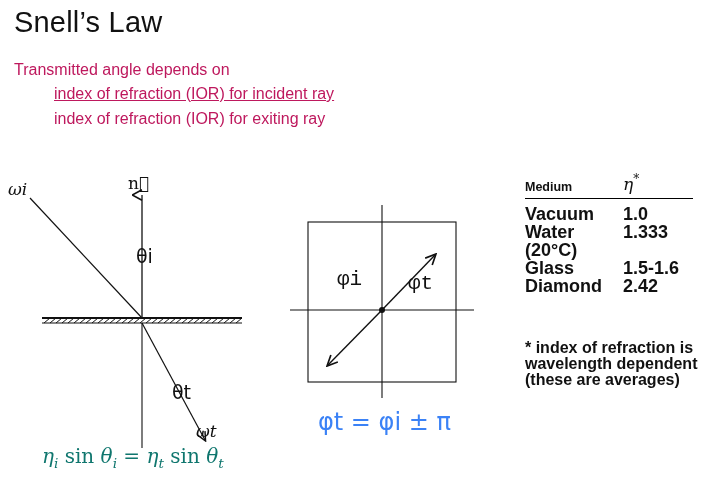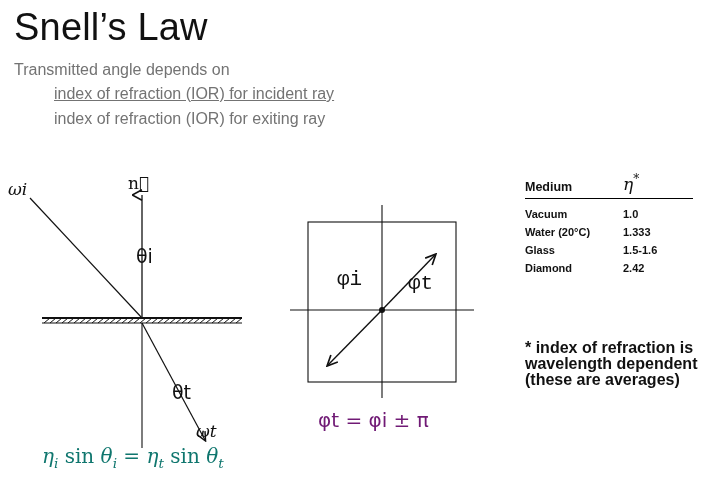--- a/index.html
+++ b/index.html
@@ -18,29 +18,29 @@
   .slide {
     position: absolute;
     left: 0; top: 0;
     width: 705px;
     height: 497px;
   }
   .title {
     position: absolute;
     left: 14px;
     top: 6px;
-    font-size: 38px;
+    font-size: 29px;
     font-weight: 400;
     letter-spacing: 0.2px;
     color: #111;
   }
   .bullet {
     position: absolute;
     font-size: 16px;
-    color: #737373;
+    color: #be185d;
   }
   .b1 { left: 14px; top: 61px; }
   .b2 { left: 54px; top: 85px; text-decoration: underline; }
   .b3 { left: 54px; top: 110px; }
 
   
   .diagram-left {
     position: absolute;
     left: 0px;
     top: 163px;
@@ -81,22 +81,22 @@
     font-size: 21px;
     color: #111;
   }
   .phi-i { left: 47px; top: 68px; }
   .phi-t { left: 118px; top: 72px; }
   .eq-mid {
     position: absolute;
     left: 28px;
     top: 208px;
     font-family: "DejaVu Sans", sans-serif;
-    font-size: 20px;
-    color: #701a75;
+    font-size: 24px;
+    color: #3b82f6;
     white-space: nowrap;
   }
 
   
   .table-wrap {
     position: absolute;
     left: 525px;
     top: 172px;
     width: 168px;
   }
@@ -114,21 +114,21 @@
     font-size: 17px;
     font-weight: normal;
   }
   .tbl-head .col2 sup { font-style: normal; font-size: 12px; }
   .tbl-rule {
     border-bottom: 1.4px solid #000;
     margin-bottom: 6px;
   }
   .tbl-row {
     display: flex;
-    font-size: 11px;
+    font-size: 18px;
     font-weight: bold;
     line-height: 18px;
   }
   .tbl-row .col1 { width: 98px; }
   .tbl-row .col2 { }
   .footnote {
     position: absolute;
     left: 525px;
     top: 340px;
     width: 175px;

